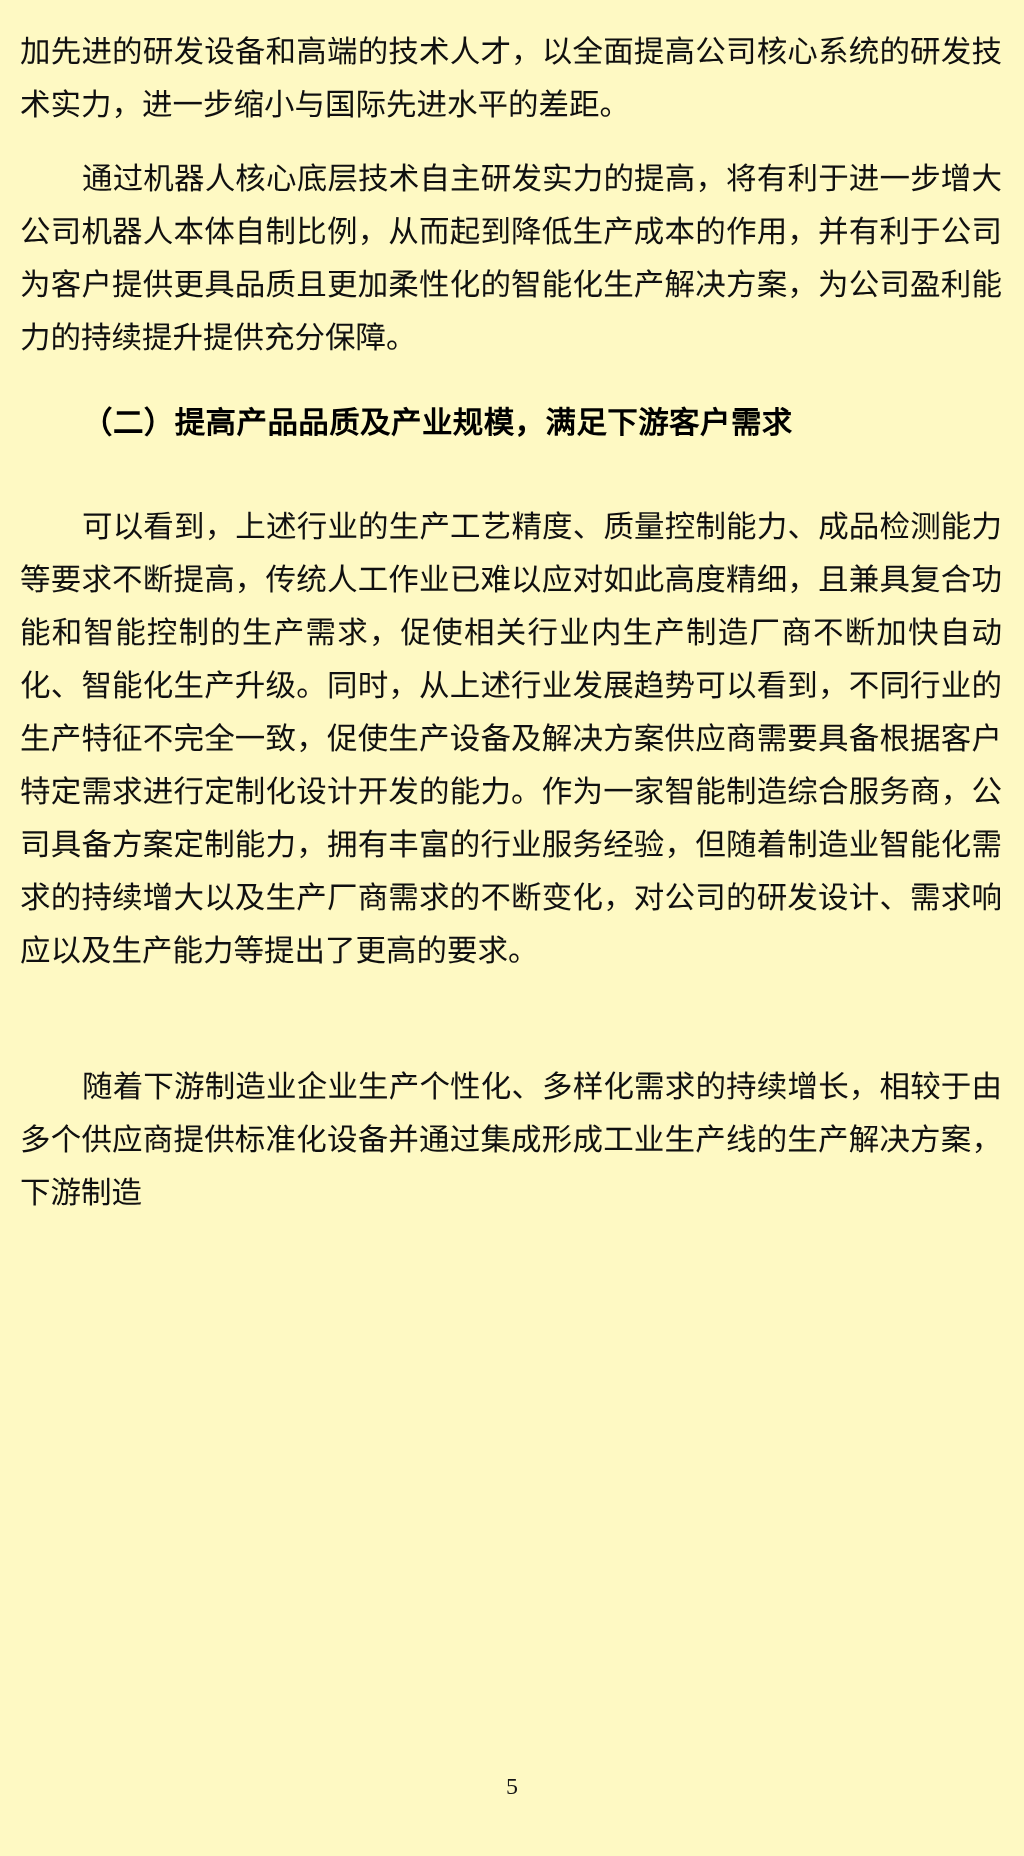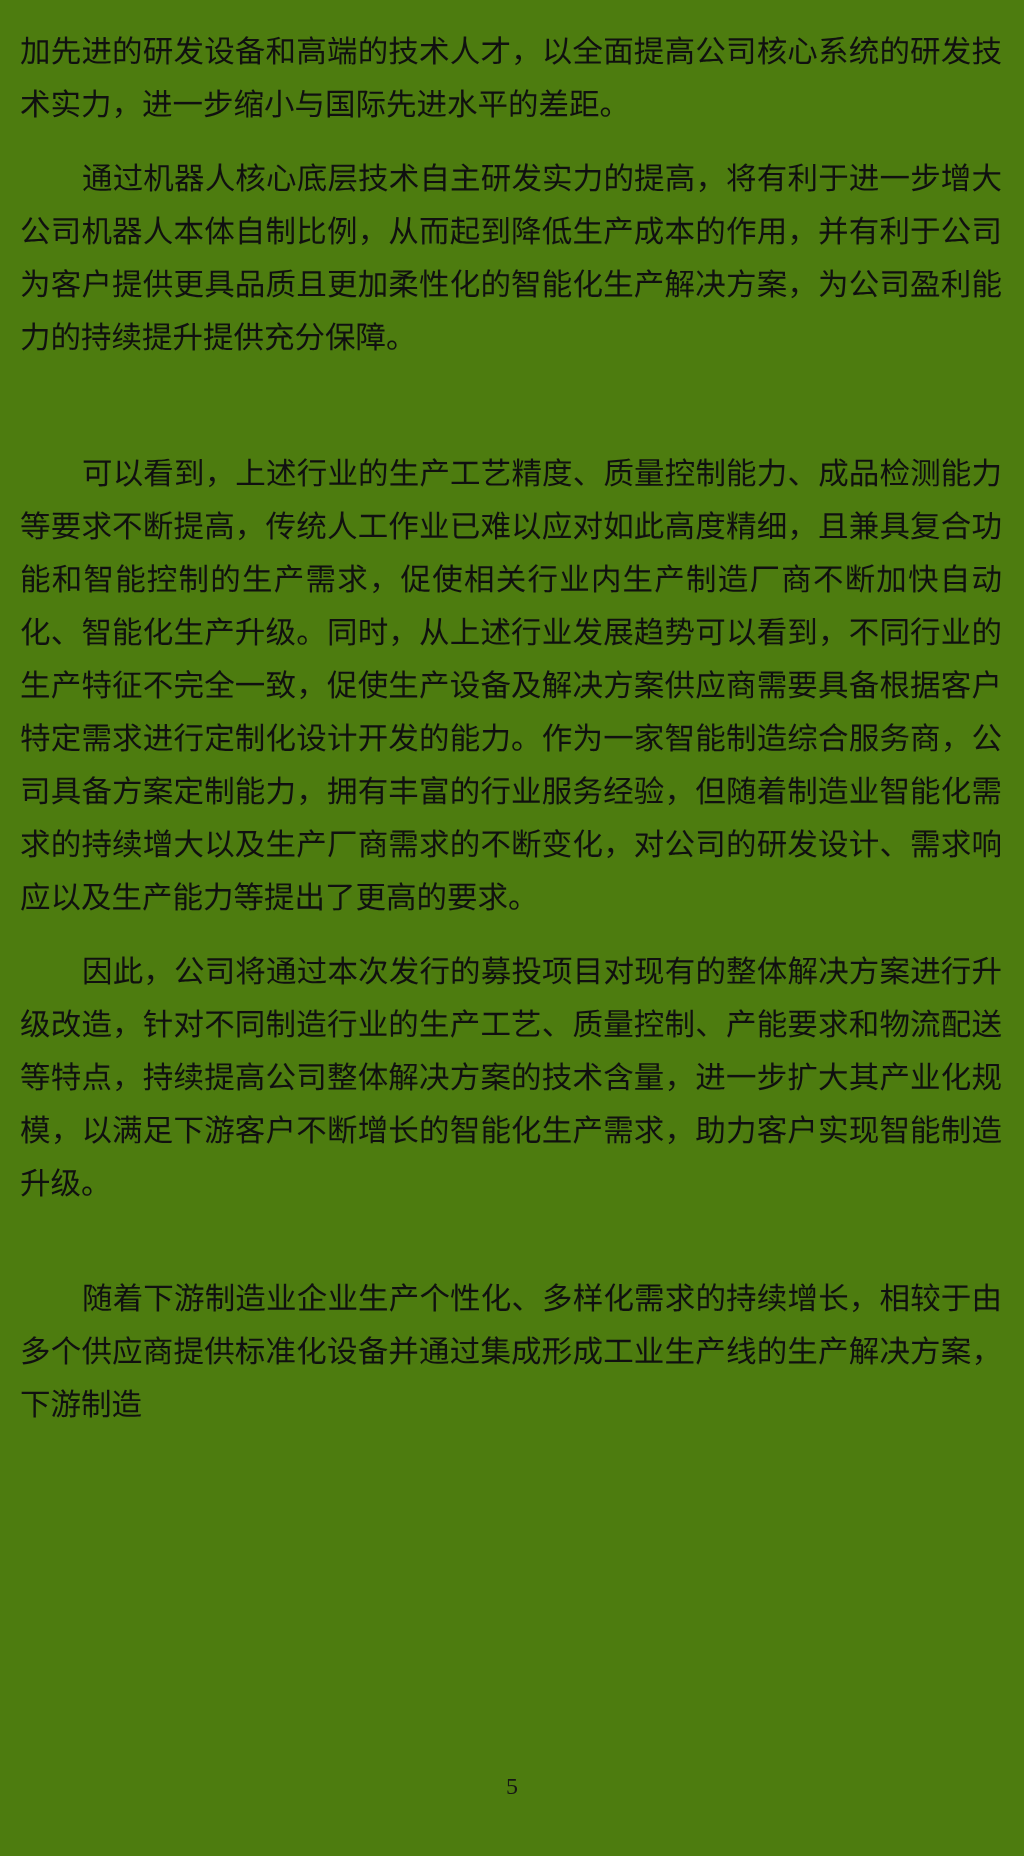--- a/index.html
+++ b/index.html
@@ -16,21 +16,21 @@
     color: #0d0d0d;
     overflow: hidden;
   }
 
   #page {
     position: absolute;
     left: 0;
     top: 0;
     width: 1024px;
     height: 1856px;
-    background: #4d7c0f;
+    background: #fef9c3;
     box-sizing: border-box;
   }
 
   
   #content {
     position: absolute;
     left: 20px;
     top: 26px;
     width: 982px;
   }
@@ -95,31 +95,31 @@
   <div id="content">
 
     <p class="para noindent">加先进的研发设备和高端的技术人才，以全面提高公司核心系统的研发技术实力，进一步缩小与国际先进水平的差距。</p>
 
     <div class="spacer-sm"></div>
 
     <p class="para indent">通过机器人核心底层技术自主研发实力的提高，将有利于进一步增大公司机器人本体自制比例，从而起到降低生产成本的作用，并有利于公司为客户提供更具品质且更加柔性化的智能化生产解决方案，为公司盈利能力的持续提升提供充分保障。</p>
 
     <div class="spacer-md"></div>
 
+    <h2 class="heading">（二）提高产品品质及产业规模，满足下游客户需求</h2>
 
     <div class="spacer-md"></div>
 
 
     <div class="spacer-sm"></div>
 
     <p class="para indent">可以看到，上述行业的生产工艺精度、质量控制能力、成品检测能力等要求不断提高，传统人工作业已难以应对如此高度精细，且兼具复合功能和智能控制的生产需求，促使相关行业内生产制造厂商不断加快自动化、智能化生产升级。同时，从上述行业发展趋势可以看到，不同行业的生产特征不完全一致，促使生产设备及解决方案供应商需要具备根据客户特定需求进行定制化设计开发的能力。作为一家智能制造综合服务商，公司具备方案定制能力，拥有丰富的行业服务经验，但随着制造业智能化需求的持续增大以及生产厂商需求的不断变化，对公司的研发设计、需求响应以及生产能力等提出了更高的要求。</p>
 
     <div class="spacer-sm"></div>
 
-    <p class="para indent">因此，公司将通过本次发行的募投项目对现有的整体解决方案进行升级改造，针对不同制造行业的生产工艺、质量控制、产能要求和物流配送等特点，持续提高公司整体解决方案的技术含量，进一步扩大其产业化规模，以满足下游客户不断增长的智能化生产需求，助力客户实现智能制造升级。</p>
 
     <div class="spacer-md"></div>
 
 
     <div class="spacer-md"></div>
 
     <p class="para indent">随着下游制造业企业生产个性化、多样化需求的持续增长，相较于由多个供应商提供标准化设备并通过集成形成工业生产线的生产解决方案，下游制造</p>
 
   </div>
 

